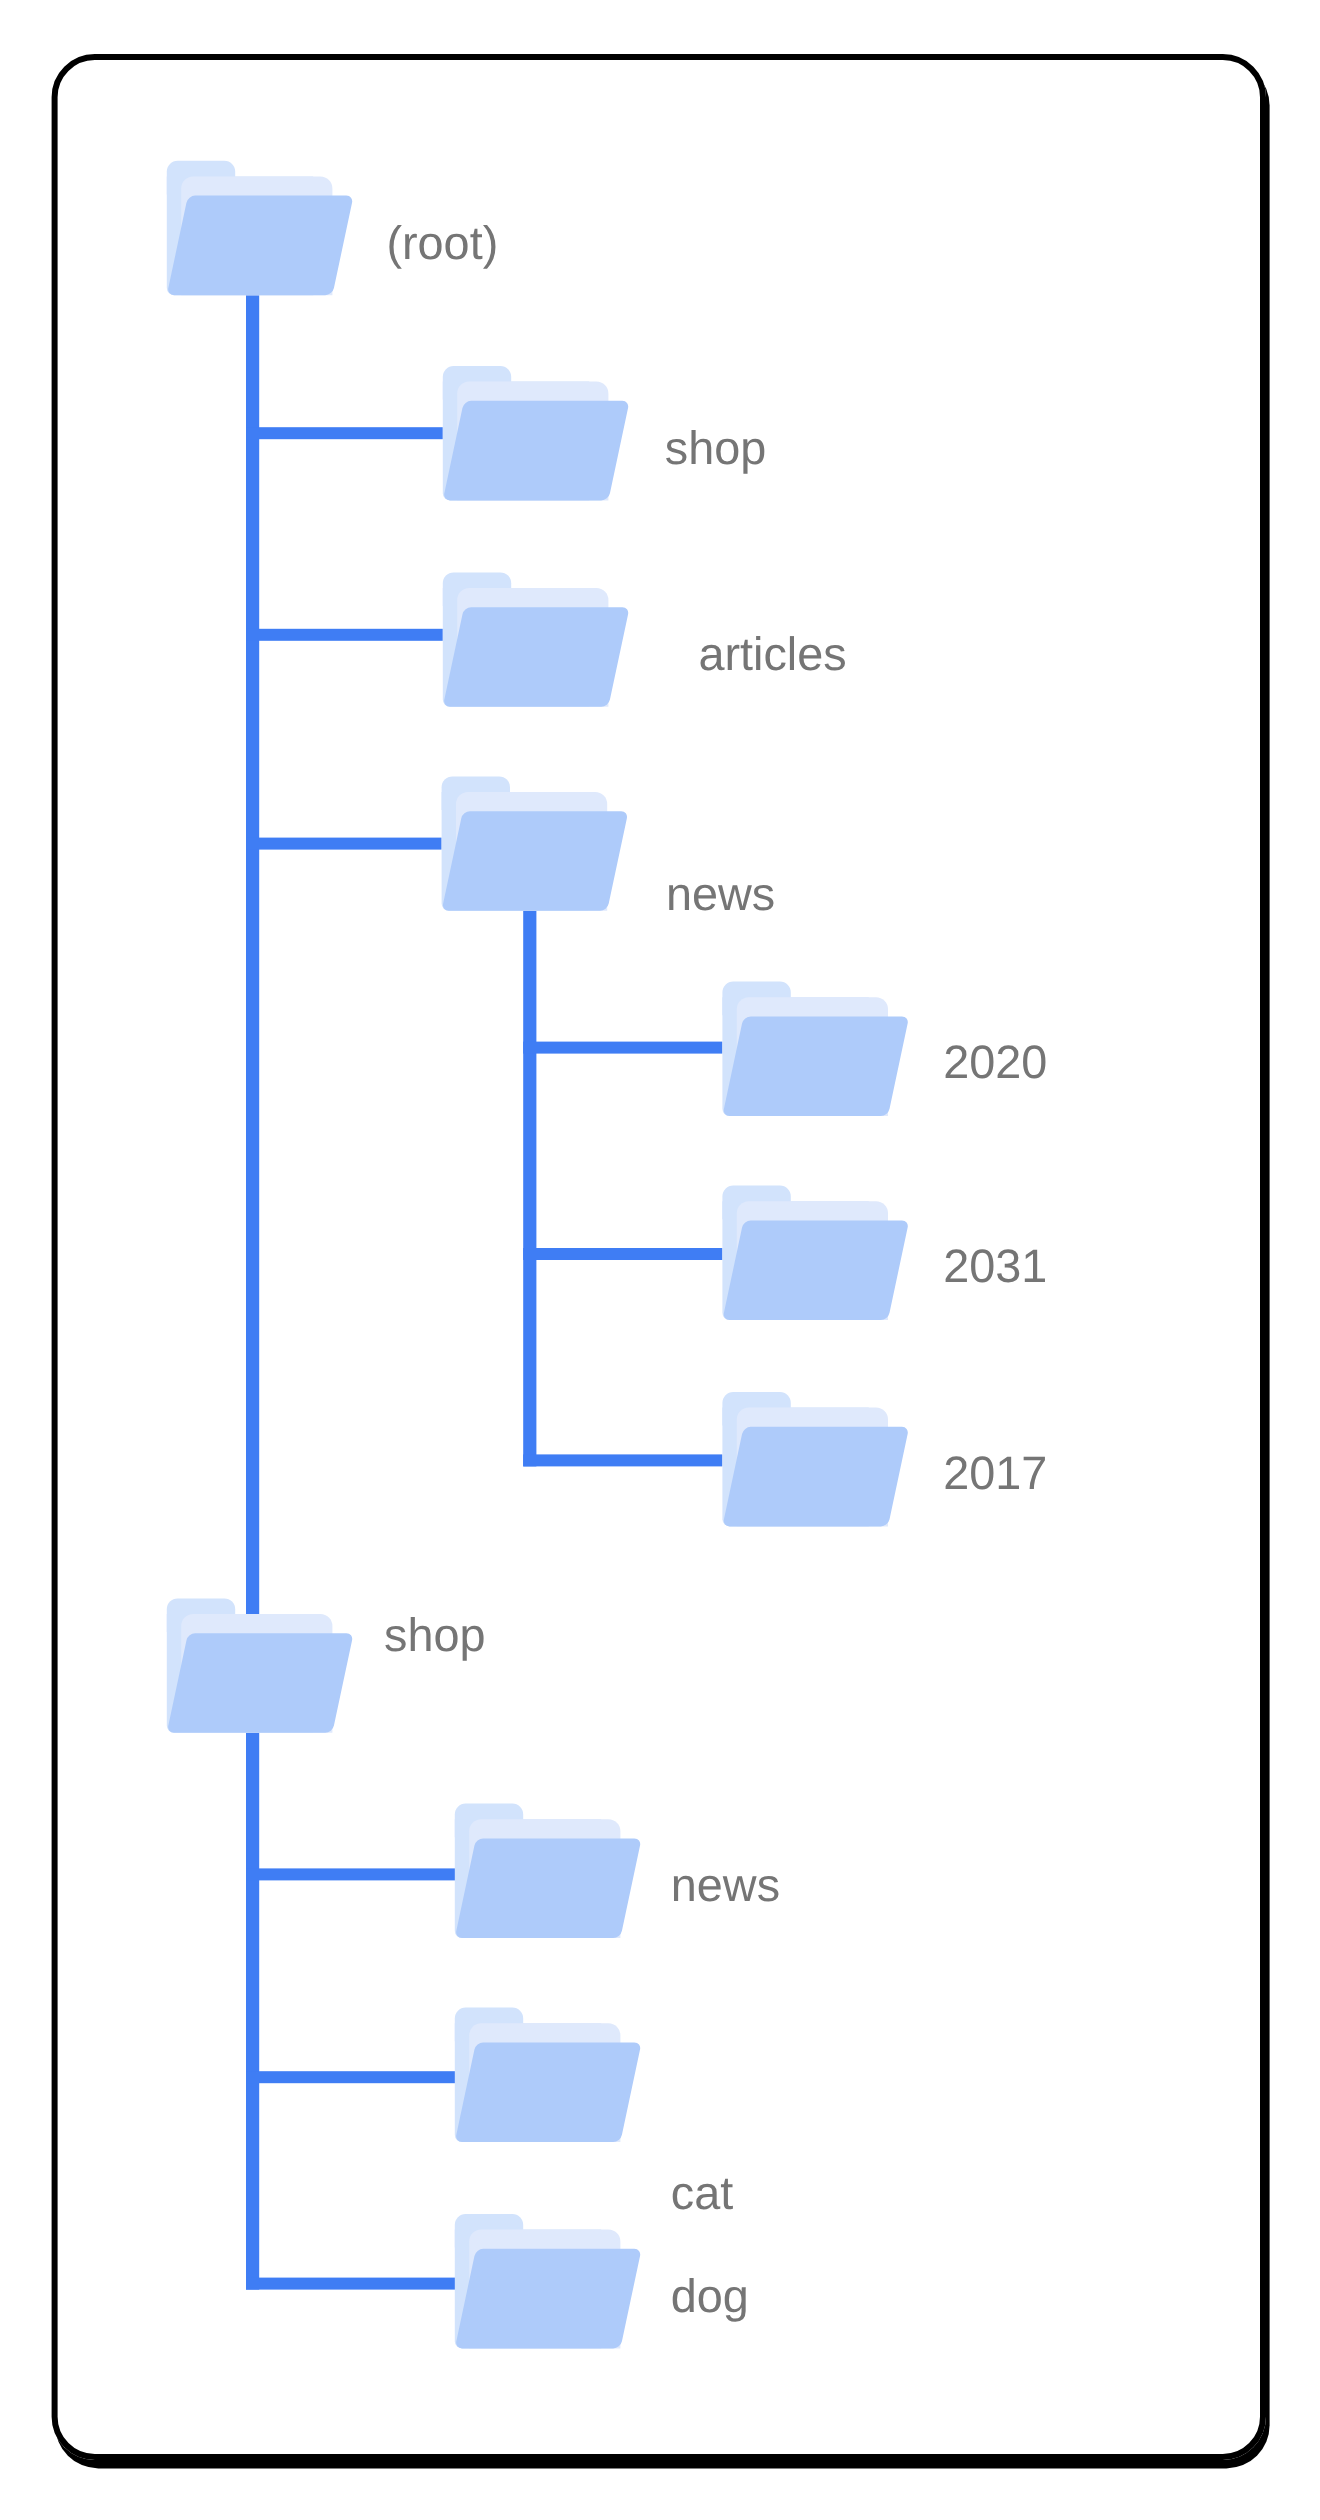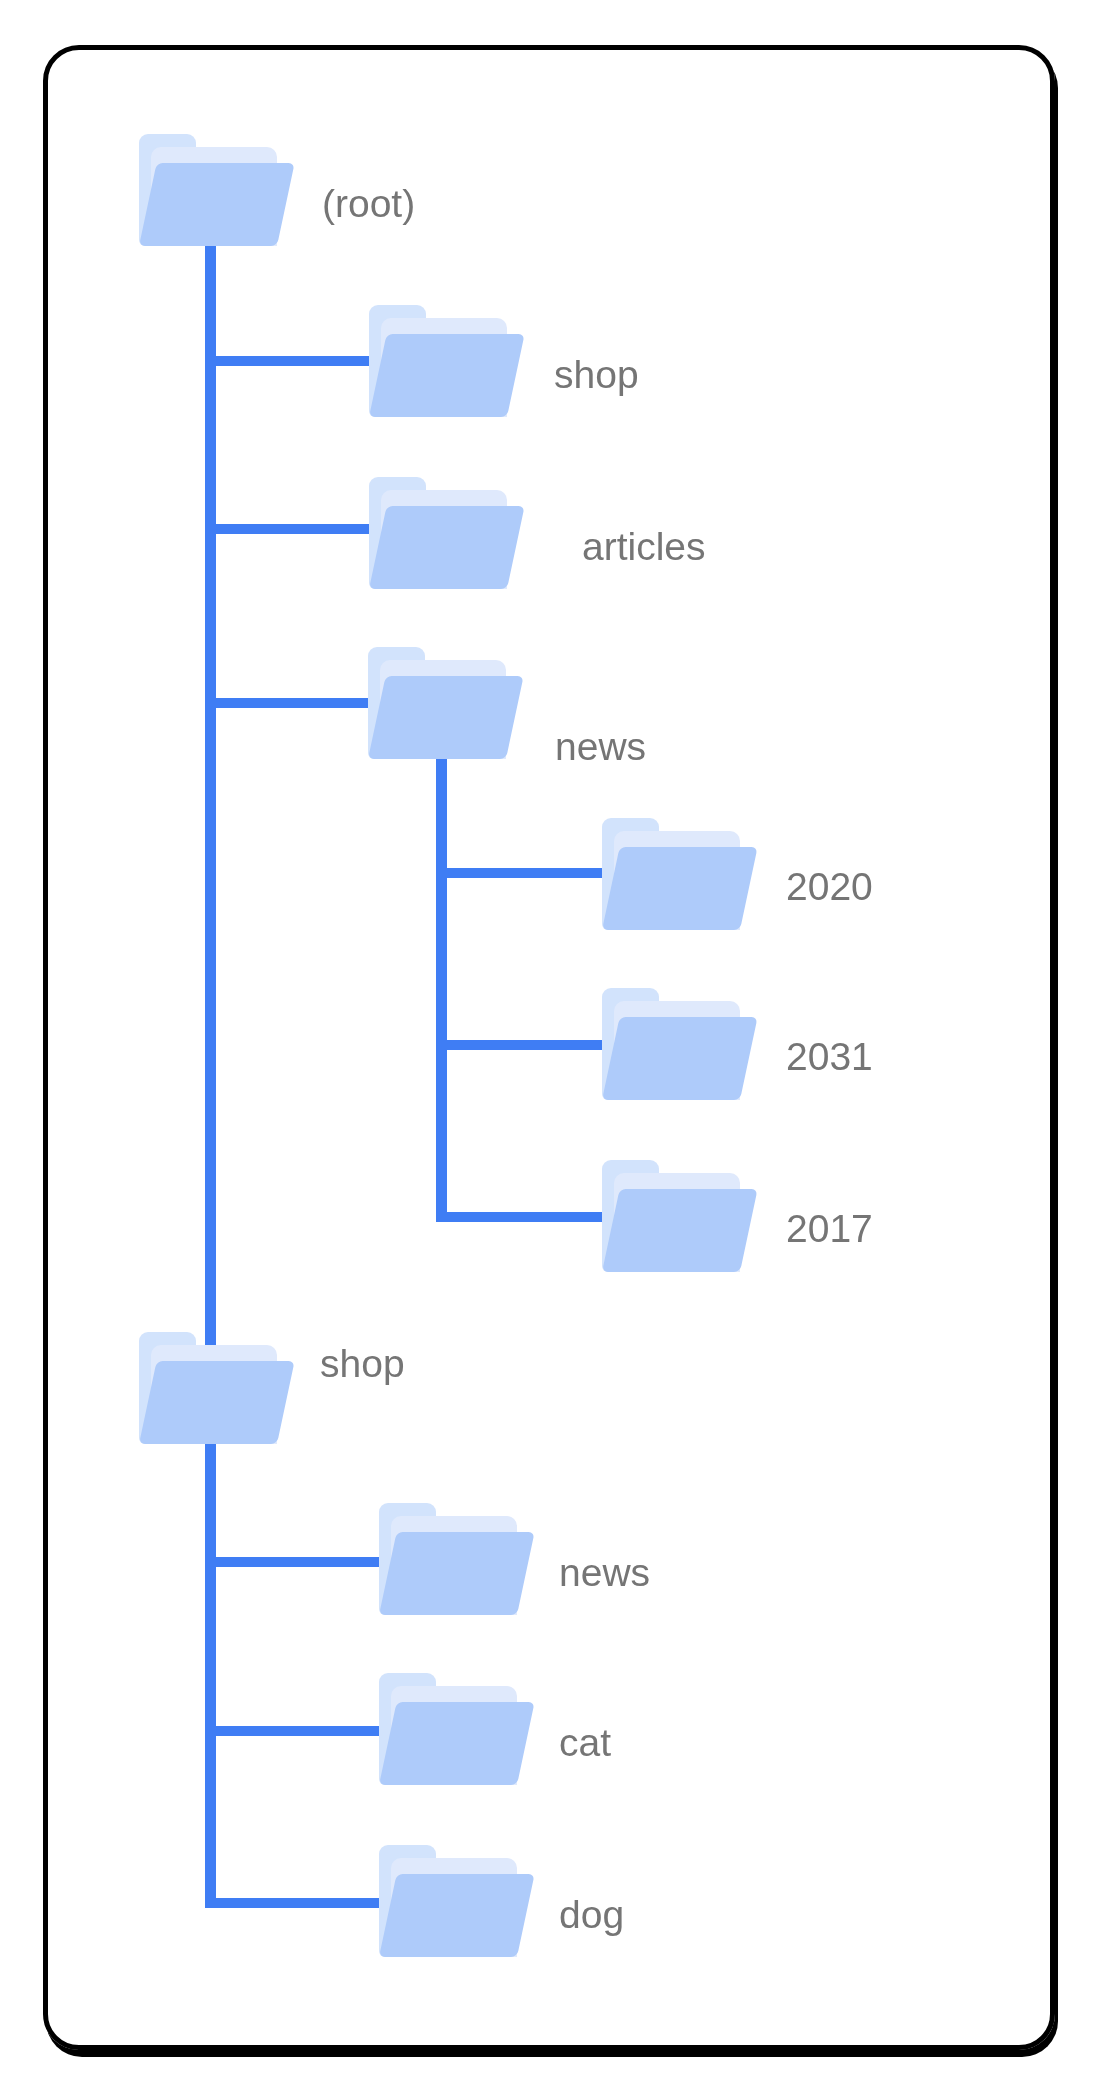--- a/index.html
+++ b/index.html
@@ -158,16 +158,16 @@
 
   <div class="label" style="left:322px;top:203px">(root)</div>
   <div class="label" style="left:554px;top:374px">shop</div>
   <div class="label" style="left:582px;top:546px">articles</div>
   <div class="label" style="left:555px;top:746px">news</div>
   <div class="label" style="left:786px;top:886px">2020</div>
   <div class="label" style="left:786px;top:1056px">2031</div>
   <div class="label" style="left:786px;top:1228px">2017</div>
   <div class="label" style="left:320px;top:1363px">shop</div>
   <div class="label" style="left:559px;top:1572px">news</div>
-  <div class="label" style="left:559px;top:1742px">cat</div>
+  <div class="label" style="left:559px;top:1828px">cat</div>
   <div class="label" style="left:559px;top:1914px">dog</div>
 
 </div>
 
 </body></html>

